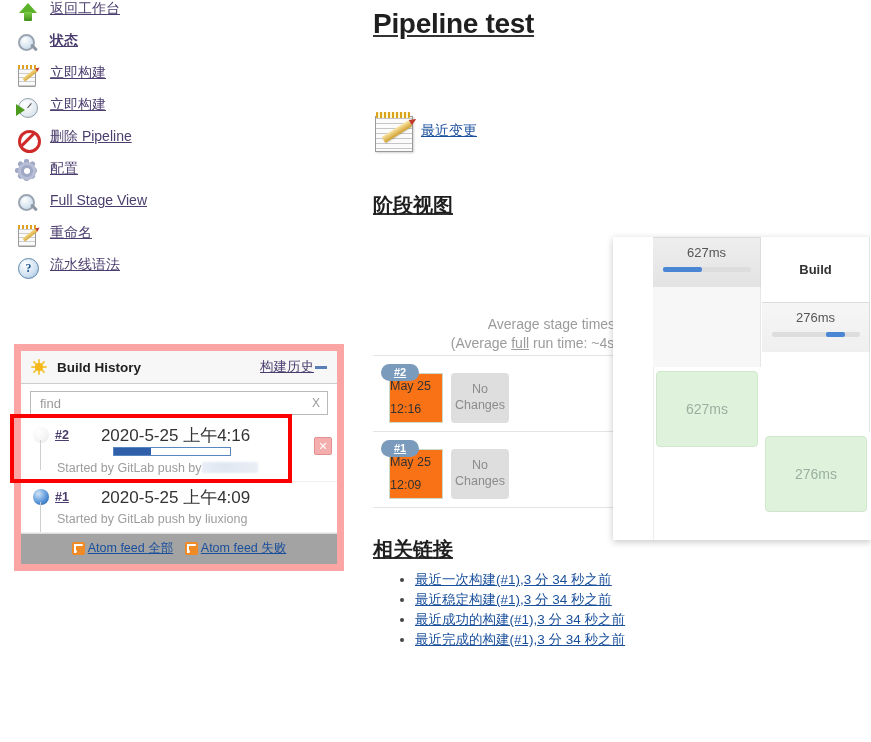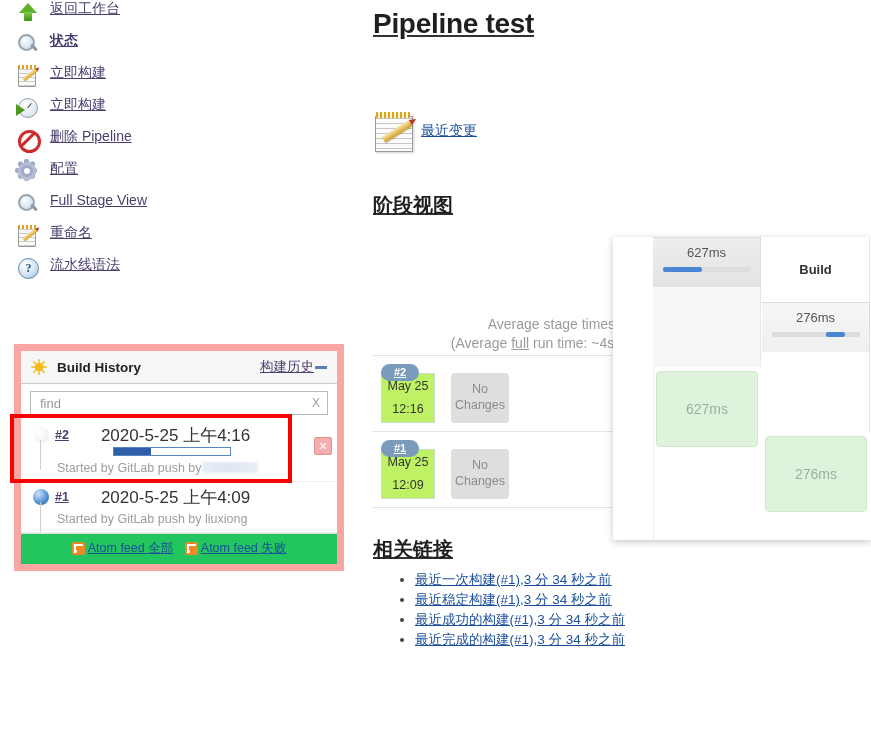--- a/index.html
+++ b/index.html
@@ -152,21 +152,21 @@
   .cause .redact{display:inline-block;width:56px;height:11px;vertical-align:-1px;
     background:linear-gradient(90deg,#e8eef6,#dfe7f2 40%,#e9eef5);filter:blur(1px);}
   .vline{position:absolute;left:19px;top:20px;width:1px;height:30px;background:#cfcfcf;}
   .del-btn{
     position:absolute;right:5px;top:17px;width:16px;height:16px;
     background:#f3a0a0;border:1px solid #e07c7c;border-radius:2px;
     display:flex;align-items:center;justify-content:center;
     color:#fff;font-size:11px;line-height:1;opacity:.85;
   }
   #bh-foot{
-    background:#22c55e;border-top:1px solid #ddd;
+    background:#a3a3a3;border-top:1px solid #ddd;
     padding:6px 10px;text-align:center;
   }
   .feed{display:inline-flex;align-items:center;margin:0 4px;}
   .rss{
     width:13px;height:13px;background:#f08a24;border-radius:2px;margin-right:3px;position:relative;flex:0 0 13px;
   }
   .rss::before{content:"";position:absolute;left:2.5px;bottom:2.5px;width:3px;height:3px;border-radius:50%;background:#fff;}
   .rss::after{content:"";position:absolute;left:2px;bottom:2px;width:7px;height:7px;
     border:2px solid #fff;border-radius:0 0 0 0;border-right:0;border-bottom:0;
     border-top-left-radius:0;clip-path:polygon(0 100%,0 0,100% 0,100% 30%,30% 30%,30% 100%);}
@@ -205,23 +205,23 @@
   .avg-note u{text-decoration:underline;}
 
   .runs{position:absolute;left:0;top:120px;width:241px;border-top:1px solid #e3e3e3;}
   .run-row{height:75px;border-bottom:1px solid #e3e3e3;position:relative;}
   .badge{
     position:absolute;left:8px;top:8px;min-width:26px;height:17px;border-radius:9px;
     background:#7b9bbd;color:#fff;font-size:11px;font-weight:bold;text-align:center;line-height:17px;
     padding:0 6px;text-decoration:underline;z-index:3;
   }
   .datebox{
-    position:absolute;left:8px;top:17px;width:54px;height:50px;background:#bef264;
+    position:absolute;left:16px;top:17px;width:54px;height:50px;background:#f97316;
     border:1px solid #c9dcc9;box-sizing:border-box;z-index:2;
-    font-size:12.5px;color:#333;text-align:center;
+    font-size:12.5px;color:#333;text-align:left;
   }
   .datebox .d{margin-top:5px;}
   .datebox .t{margin-top:9px;}
   .changesbox{
     position:absolute;left:78px;top:17px;width:58px;height:50px;
     background:#dedede;border-radius:4px;box-sizing:border-box;z-index:1;
     color:#8c8c8c;font-size:12.5px;text-align:center;line-height:16px;padding-top:8px;
   }
 
   

